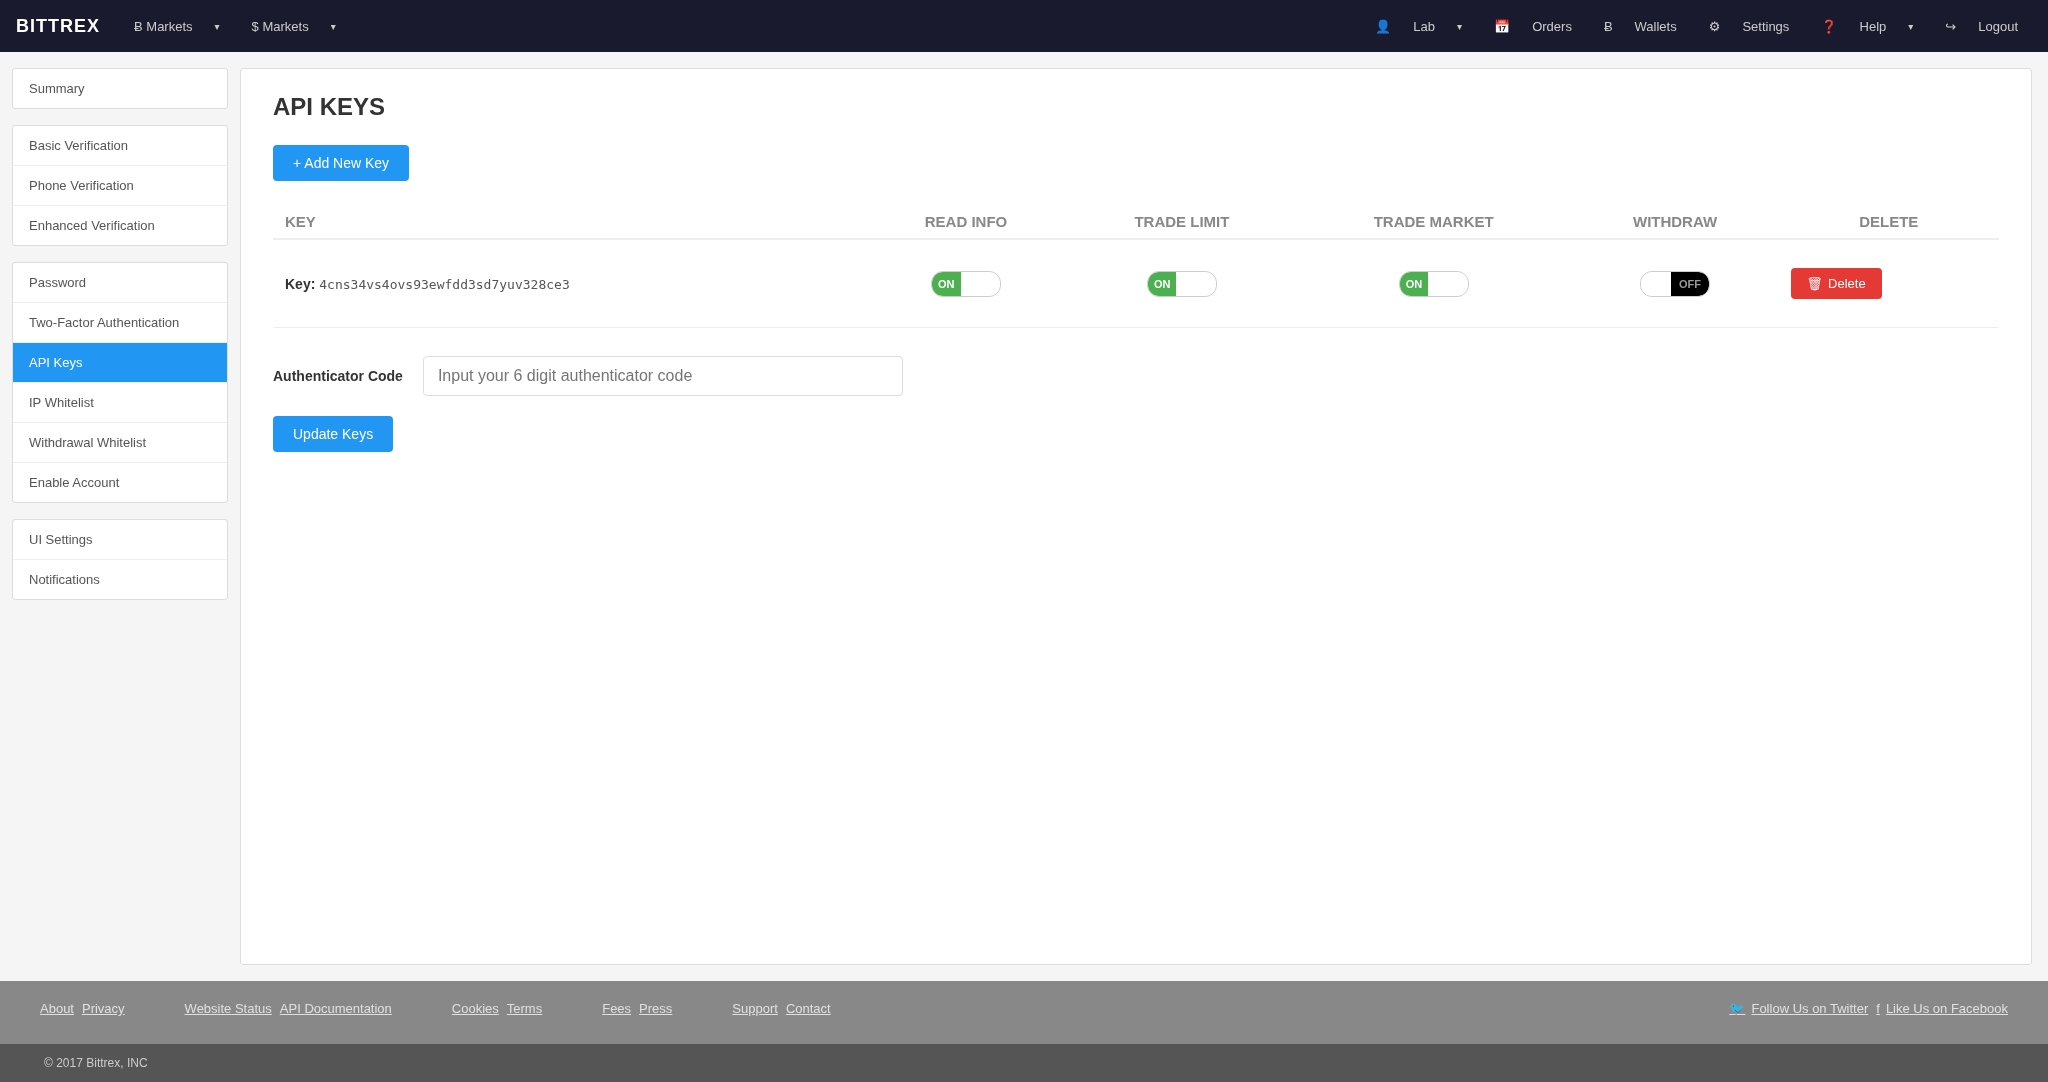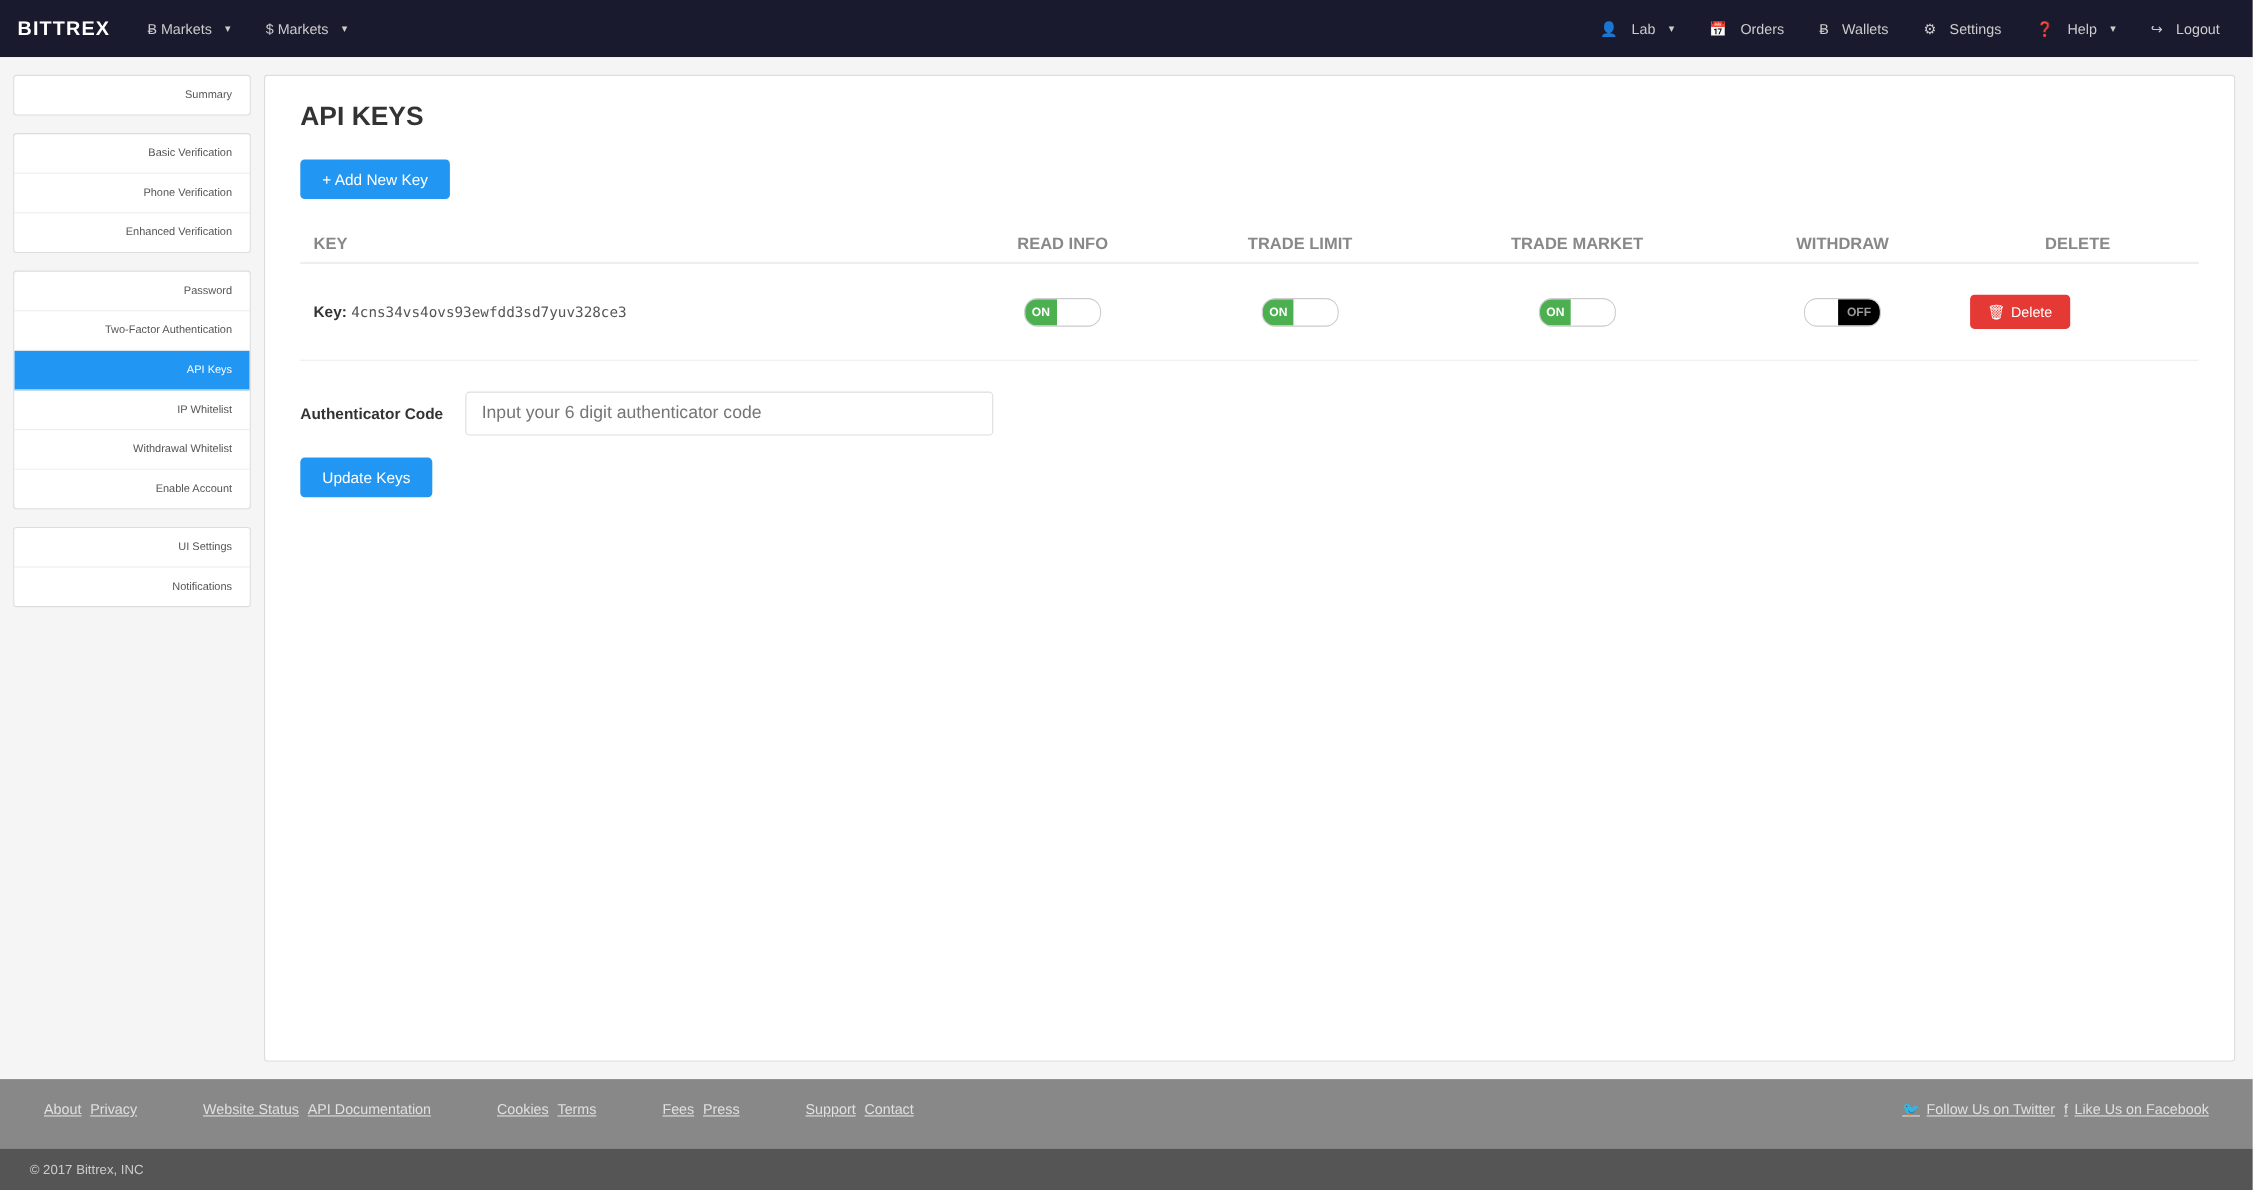--- a/index.html
+++ b/index.html
@@ -26,21 +26,21 @@
       align-items: center;
       gap: 4px;
       flex: 1;
     }
     .nav-item {
       color: #ccc;
       padding: 8px 14px;
       cursor: pointer;
       display: flex;
       align-items: center;
-      gap: 12px;
+      gap: 22px;
       font-size: 13px;
       border-radius: 3px;
     }
     .nav-item .caret { font-size: 10px; }
     .nav-right {
       display: flex;
       align-items: center;
       gap: 4px;
       margin-left: auto;
     }
@@ -63,22 +63,21 @@
       border: 1px solid #ddd;
       border-radius: 3px;
       margin-bottom: 16px;
       overflow: hidden;
     }
     .sidebar-item {
       padding: 12px 16px;
       cursor: pointer;
       border-bottom: 1px solid #eee;
       color: #555;
-      font-size: 10px;
-      text-align: right;
+      font-size: 13px;
     }
     .sidebar-item:last-child { border-bottom: none; }
     .sidebar-item.active {
       background: #2196F3;
       color: #fff;
     }
 
     
     .content {
       flex: 1;
@@ -284,21 +283,21 @@
       display: flex;
       align-items: center;
       gap: 6px;
       margin-bottom: 8px;
     }
 
     .footer-bottom {
       background: #555;
       color: #ccc;
       font-size: 12px;
-      padding: 12px 27px;
+      padding: 12px 44px;
       display: flex;
       align-items: center;
       justify-content: space-between;
     }
     .footer-bottom-stats {
       display: flex;
       gap: 30px;
       align-items: center;
     }
     .socket-status {

